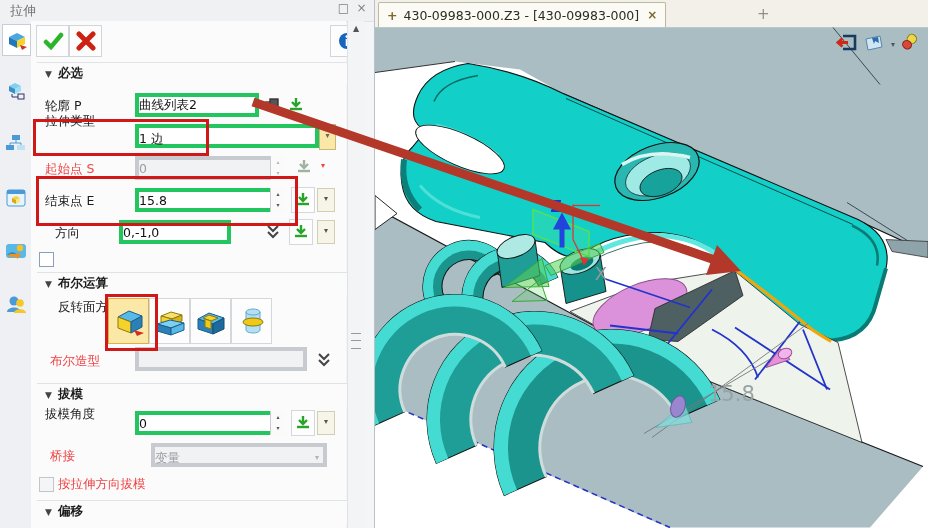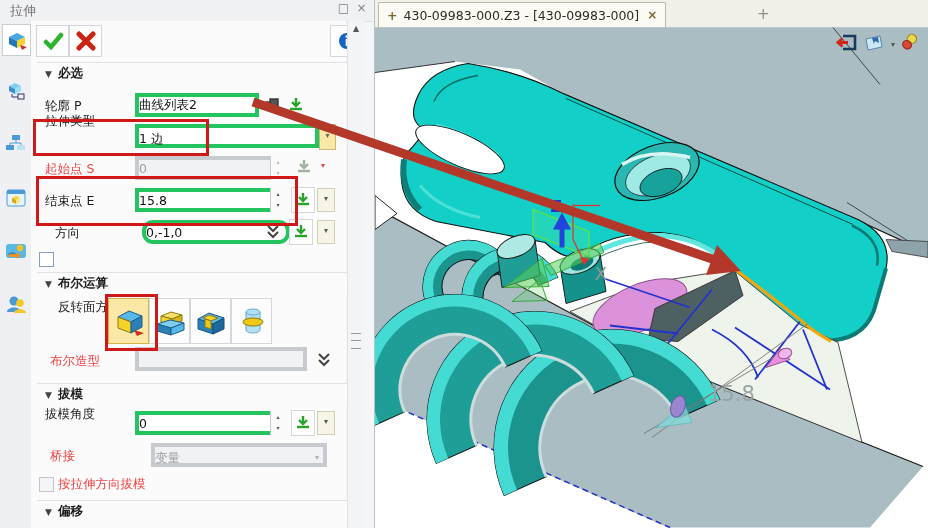--- a/index.html
+++ b/index.html
@@ -175,21 +175,21 @@
         </div>
       <span class="gicon" style="left:260px;top:166px;border:1px solid #d4d8dc;background:#fdfdfd;">
         <svg width="18" height="18">
             <path d="M9 2 L9 9 M5 6 L9 10 L13 6" stroke="#28a428" stroke-width="2.4" fill="none"></path>
             <path d="M3 13 L15 13" stroke="#28a428" stroke-width="2.4"></path>
           </svg>
       </span>
       <div class="mini" style="left:286px;top:167px;"><span>▾</span></div>
 
       <span class="lab" style="left:24px;top:204px;">方向</span>
-      <input class="fld" style="left: 111px; top: 199px; width: 148px; border-radius: 11px;" value="0,-1,0">
+      <input class="fld" style="left: 88px; top: 199px; width: 112px;" value="0,-1,0">
       <span class="gicon" style="left:231px;top:199px;">
         <svg width="18" height="18">
             <path d="M4 3 L9 8 L14 3 M4 9 L9 14 L14 9" stroke="#444" stroke-width="2" fill="none"></path>
           </svg>
       </span>
       <span class="gicon" style="left:258px;top:198px;border:1px solid #d4d8dc;background:#fdfdfd;">
         <svg width="18" height="18">
             <path d="M9 2 L9 9 M5 6 L9 10 L13 6" stroke="#28a428" stroke-width="2.4" fill="none"></path>
             <path d="M3 13 L15 13" stroke="#28a428" stroke-width="2.4"></path>
           </svg>

